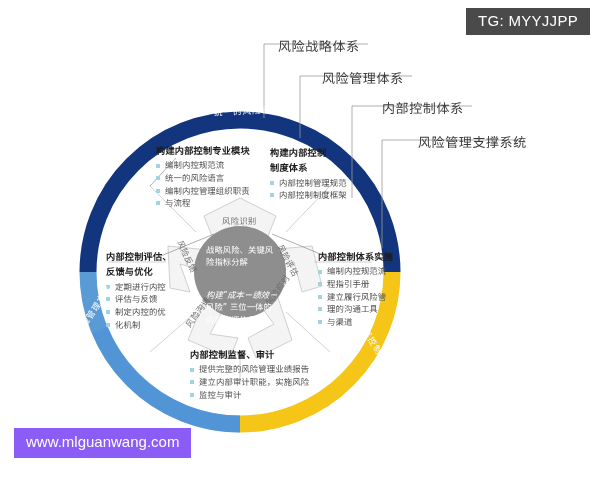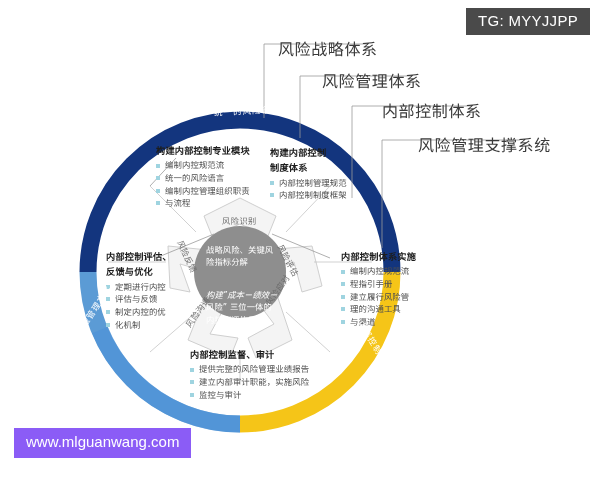--- a/index.html
+++ b/index.html
@@ -30,21 +30,21 @@
     font-family:"Liberation Sans",sans-serif;
     font-size:15px;
     padding:5px 12px 6px 12px;
     line-height:1.25;
     z-index:40;
   }
 
   
   .callout{
     position:absolute;
-    font-size:16px;color:#3a3a3a;
+    font-size:13px;color:#3a3a3a;
     white-space:nowrap;
     letter-spacing:.6px;
     z-index:30;
   }
 
   
   .block{position:absolute;z-index:25;}
   .block .bt{
     font-size:9.2px;font-weight:bold;color:#1d1d1d;
     letter-spacing:.2px;line-height:1.45;
@@ -186,21 +186,21 @@
     <div class="bt">内部控制评估、</div>
     <div class="bt">反馈与优化</div>
     <ul>
       <li>定期进行内控</li>
       <li style="padding-left:9px;">评估与反馈</li>
       <li>制定内控的优</li>
       <li style="padding-left:9px;">化机制</li>
     </ul>
   </div>
 
-  <div class="block" style="left:318px;top:250px;width:104px;margin-left:23px;">
+  <div class="block" style="left:318px;top:250px;width:104px;">
     <div class="bt">内部控制体系实施</div>
     <ul>
       <li>编制内控规范流</li>
       <li style="padding-left:9px;">程指引手册</li>
       <li>建立履行风险管</li>
       <li style="padding-left:9px;">理的沟通工具</li>
       <li style="padding-left:9px;">与渠道</li>
     </ul>
   </div>
 

